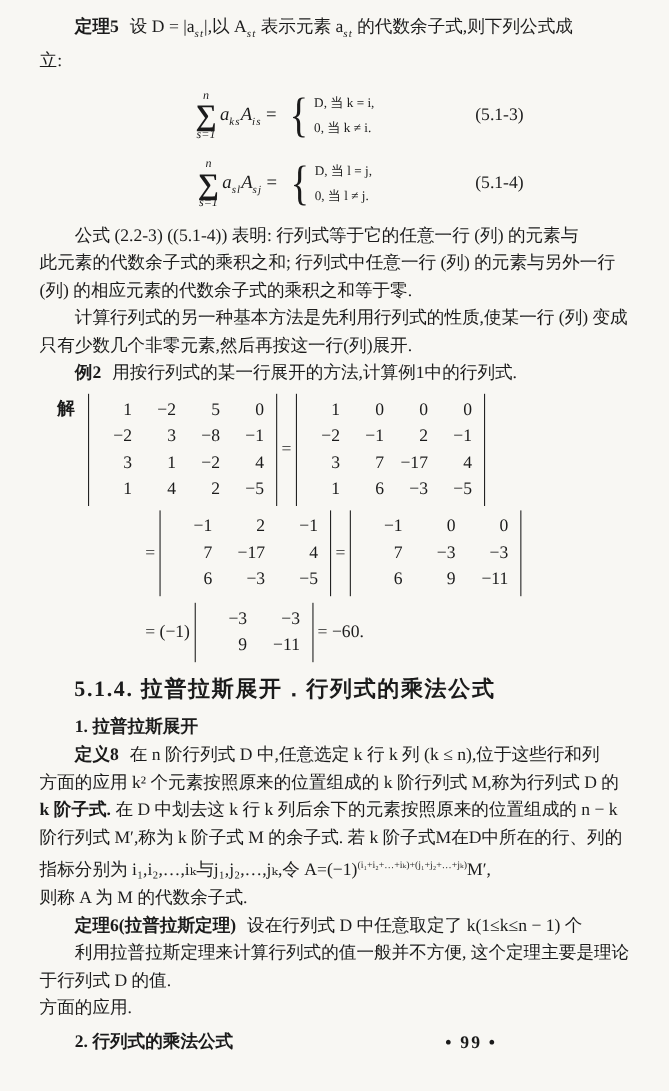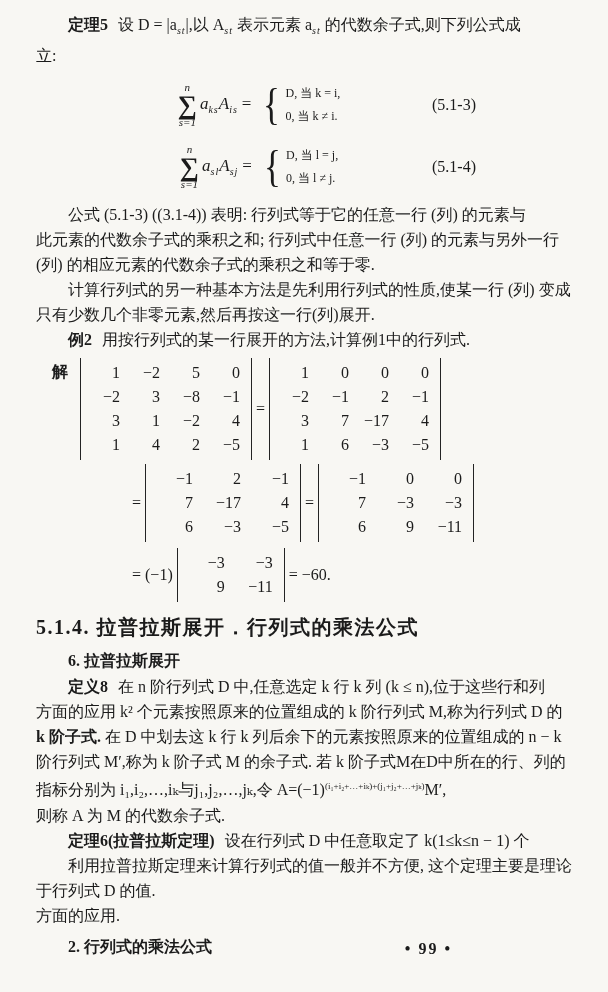--- a/index.html
+++ b/index.html
@@ -59,20 +59,21 @@
   .row-b { margin-top: 4px; margin-left: 92px; }
   .row-c { margin-top: 6px; margin-left: 92px; }
   .sol-lbl { margin-right: 12px; align-self: flex-start; line-height: 28px; }
 
   .heading {
     margin-top: 10px;
     font-size: 20px; font-weight: 600;
     letter-spacing: 1.5px;
     line-height: 30px;
     white-space: nowrap;
+    text-align: center;
   }
   .subhead { margin-top: 5px; line-height: 27px; font-weight: bold; }
   .pageno {
     position: absolute;
     right: 64px; top: 940px;
     font-weight: bold; letter-spacing: 2px;
   }
 </style>
 </head>
 <body>
@@ -113,21 +114,21 @@
       <span class="it">a</span><sub class="ss">sl</sub><span class="it">A</span><sub class="ss">sj</sub><span class="rel">=</span>
     </div>
     <div class="brace">{</div>
     <div class="cases">
       <div class="case-line">D,  当 l = j,</div>
       <div class="case-line">0,  当 l ≠ j.</div>
     </div>
     <div class="eq-no">(5.1-4)</div>
   </div>
 
-  <div class="tline ind" style="margin-top:8px"><span>公式 (5.1-3) ((3.1-4)) 表明: 行列式等于它的任意一行 (列) 的元素与</span></div>
+  <div class="tline ind" style="margin-top:8px"><span>公式 (2.2-3) ((5.1-4)) 表明: 行列式等于它的任意一行 (列) 的元素与</span></div>
   <div class="tline"><span>此元素的代数余子式的乘积之和; 行列式中任意一行 (列) 的元素与另外一行</span></div>
   <div class="tline"><span>(列) 的相应元素的代数余子式的乘积之和等于零.</span></div>
 
   <div class="tline ind"><span>计算行列式的另一种基本方法是先利用行列式的性质,使某一行 (列) 变成</span></div>
   <div class="tline"><span>只有少数几个非零元素,然后再按这一行(列)展开.</span></div>
 
   <div class="tline ind">
     <span class="b lbl">例2</span><span>用按行列式的某一行展开的方法,计算例1中的行列式.</span>
   </div>
 
@@ -215,21 +216,21 @@
           <div class="det-cell">−3</div>
           <div class="det-cell">9</div>
           <div class="det-cell">−11</div>
         </div>
     </div>
     <span class="rel">= −60.</span>
   </div>
 
   <div class="heading">5.1.4. 拉普拉斯展开．行列式的乘法公式</div>
 
-  <div class="subhead ind">6.  拉普拉斯展开</div>
+  <div class="subhead ind">1.  拉普拉斯展开</div>
 
   <div class="tline ind">
     <span class="b lbl">定义8</span><span>在 n 阶行列式 D 中,任意选定 k 行 k 列 (k ≤ n),位于这些行和列</span>
   </div>
   <div class="tline"><span>方面的应用 k² 个元素按照原来的位置组成的 k 阶行列式 M,称为行列式 D 的</span></div>
   <div class="tline">
     <span class="b">k 阶子式.</span><span> 在 D 中划去这 k 行 k 列后余下的元素按照原来的位置组成的 n − k</span>
   </div>
   <div class="tline"><span>阶行列式 M′,称为 k 阶子式 M 的余子式. 若 k 阶子式M在D中所在的行、列的</span></div>
   <div class="tline">

